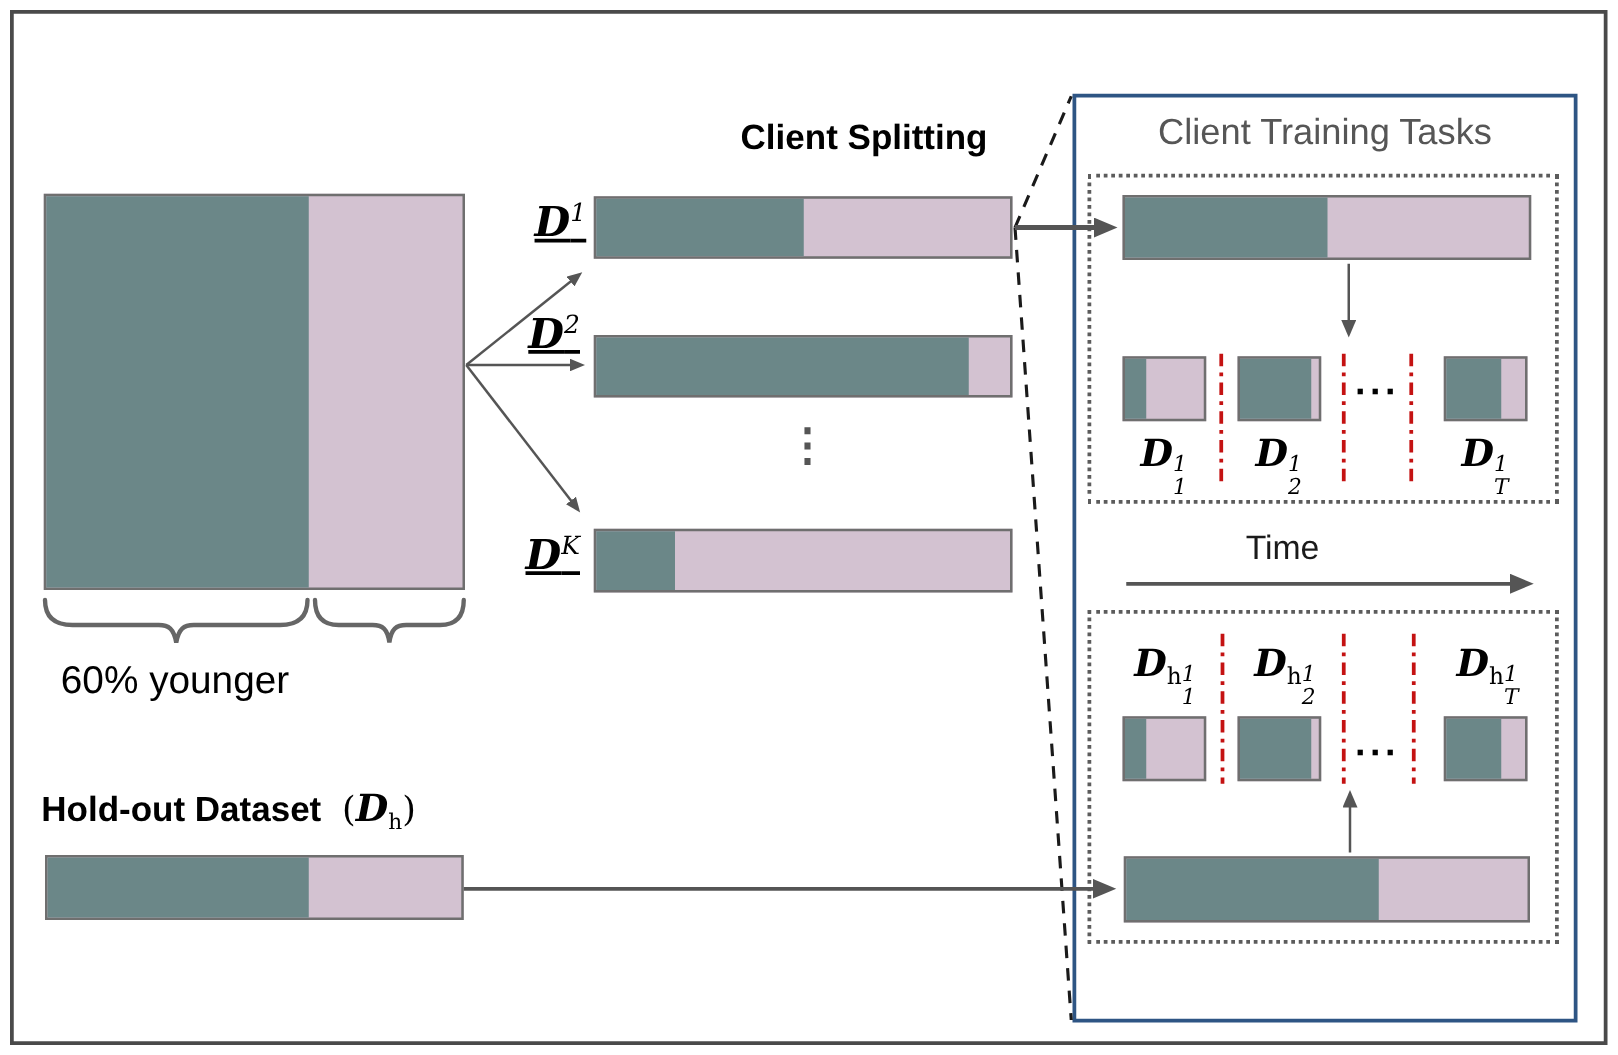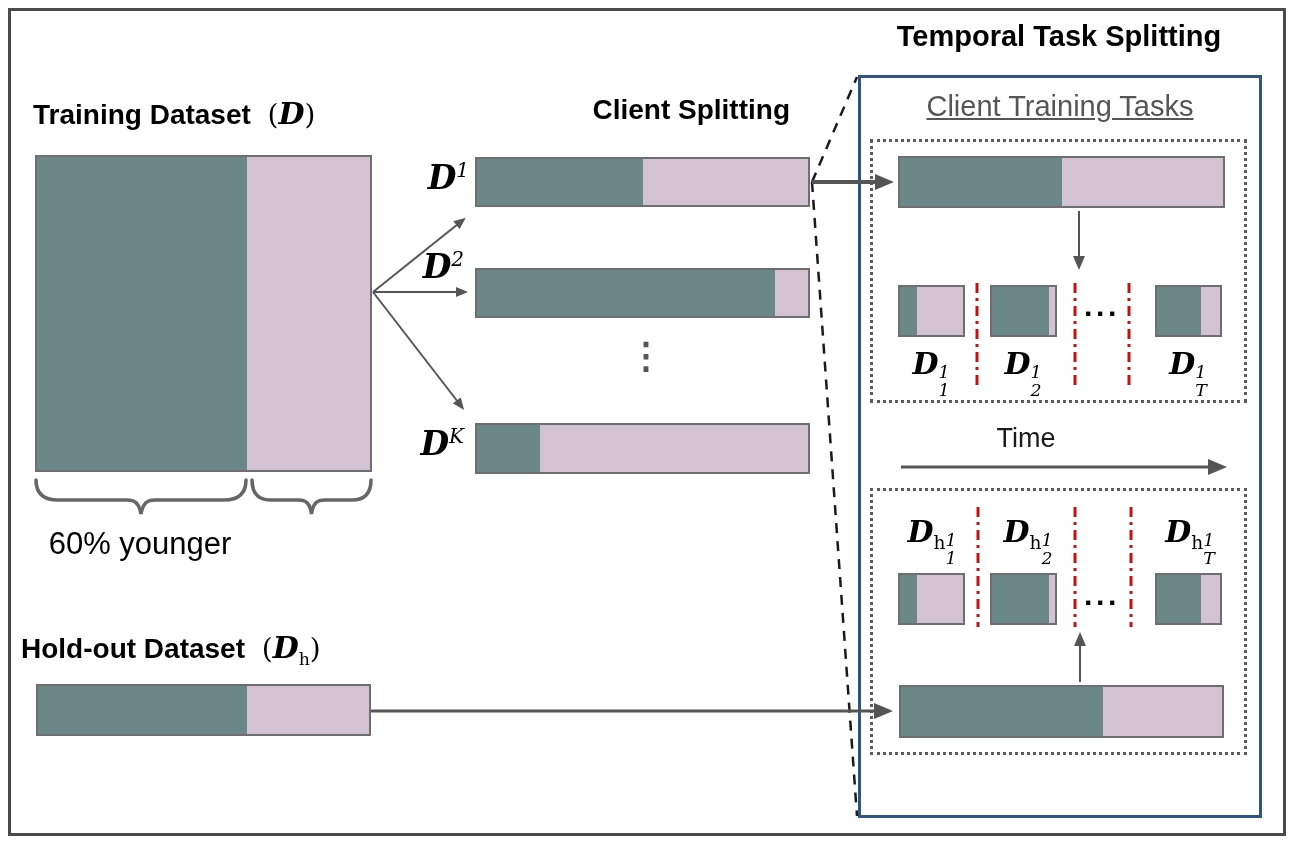--- a/index.html
+++ b/index.html
@@ -43,38 +43,38 @@
   }
   .young{
     height:100%;
     background:var(--young);
   }
   .pct-label{
     position:absolute;font-size:31px;color:#000;text-align:center;white-space:nowrap;
   }
   .dlabel{
     position:absolute;width:66px;text-align:right;
-    font-size:33px;color:#000;white-space:nowrap;
+    font-size:33px;color:#000;white-space:nowrap;text-decoration:underline;
   }
   .dlabel sup{font-size:20px;font-family:"DejaVu Serif",serif;font-style:italic;}
   .vdots{
     position:absolute;font-size:36px;font-weight:bold;color:#555;line-height:1;
   }
   .panel{
     position:absolute;left:858px;top:75px;width:404px;height:743px;
     border:3px solid var(--panel-border);
     background:#fff;
   }
   .panel-title{
     position:absolute;left:824px;top:20px;width:470px;
     text-align:center;font-weight:bold;font-size:29px;color:#000;white-space:nowrap;
   }
   .section-label{
     position:absolute;left:858px;width:404px;
-    text-align:center;font-size:29px;color:#565656;white-space:nowrap;text-decoration:underline;
+    text-align:center;font-size:29px;color:#565656;white-space:nowrap;
   }
   .dotted-box{
     position:absolute;left:870px;width:377px;
     border:3px dotted #5c5c5c;
   }
   .time-label{
     position:absolute;left:858px;top:423px;width:336px;
     text-align:center;font-size:27px;color:#1a1a1a;
   }
   .blocklabel{
@@ -102,32 +102,28 @@
   .svg-dash{stroke:#1a1a1a;fill:none;}
   .svg-red{stroke:var(--red-divider);fill:none;}
   .svg-brace{stroke:var(--brace);fill:none;}
 </style>
 </head>
 <body>
 
 <div id="canvas">
   <div class="frame"></div>
 
-  <div class="title" style="left:33px;top:96px;">
-    <span>Training Dataset</span>
-    <span class="mathwrap">&nbsp;<span>(</span><span class="mD">D</span><span>)</span></span>
-  </div>
 
   <div class="splitbar" style="left:35px;top:155px;width:337px;height:317px;">
     <div class="young" style="width: 63%;"></div>
   </div>
 
   <div class="pct-label" style="left:30px;top:526px;width:220px;">60% younger</div>
 
-  <div class="title" style="left:21px;top:630px;">
+  <div class="title" style="left:33px;top:630px;">
     <span>Hold-out Dataset</span>
     <span class="mathwrap">&nbsp;<span>(</span><span class="mD">D</span><sub class="hsub">h</sub><span>)</span></span>
   </div>
 
   <div class="splitbar" style="left:36px;top:684px;width:335px;height:52px;">
     <div class="young" style="width: 63%;"></div>
   </div>
 
   <div class="title" style="left:495px;top:94px;width:295px;text-align:right;">Client Splitting</div>
 
@@ -147,21 +143,20 @@
 
   <div class="vdots" style="left:628px;top:338px;">⋮</div>
 
   <div class="dlabel" style="left:398px;top:424px;">
     <span class="mD">D</span><sup>K</sup>
   </div>
   <div class="splitbar" style="left:475px;top:423px;width:335px;height:51px;">
     <div class="young" style="width: 19%;"></div>
   </div>
 
-  <div class="panel-title">Temporal Task Splitting</div>
   <div class="panel"></div>
 
   <div class="section-label" style="top:90px;">Client Training Tasks</div>
 
   <div class="dotted-box" style="top:139px;height:264px;"></div>
 
   <div class="splitbar" style="left:898px;top:156px;width:327px;height:52px;">
     <div class="young" style="width: 50%;"></div>
   </div>
 

